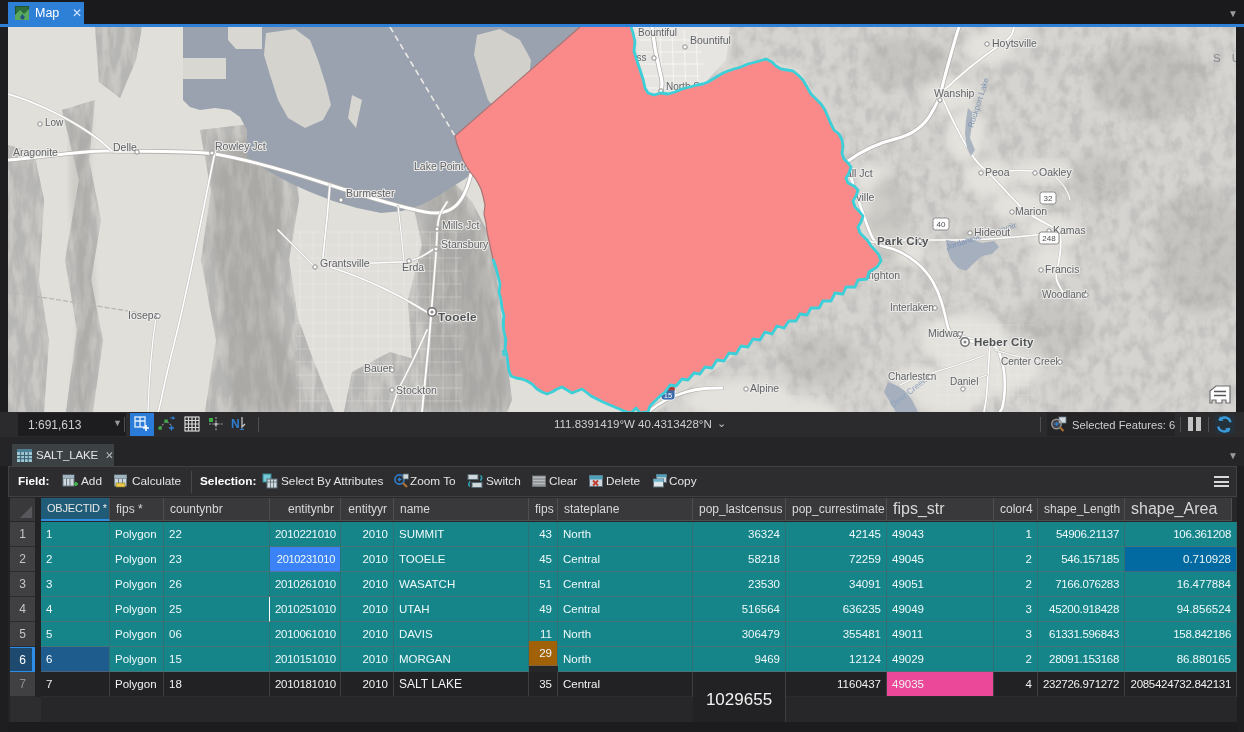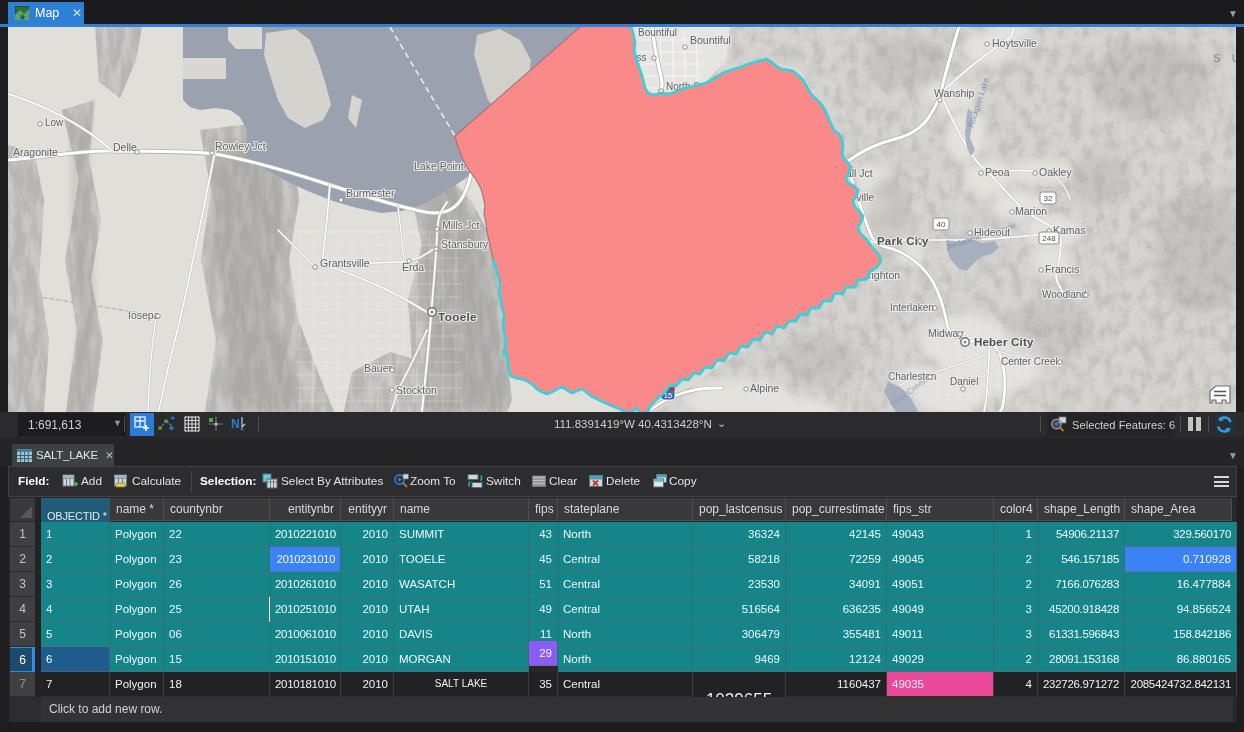--- a/index.html
+++ b/index.html
@@ -437,64 +437,64 @@
       <div style="height:2px;background:#d8d8d8;margin-top:2.5px"></div>
     </div>
 </div>
 
 <div class="abs" id="tablearea">
 <div class="abs" style="left:0;top:0;width:2px;height:235px;background:#232325"></div>
 <div class="abs" style="left:2px;top:1px;width:26px;height:23px;background:#39393c">
       <div style="position:absolute;right:4px;bottom:3px;width:0;height:0;border-left:12px solid transparent;border-bottom:12px solid #58585c"></div>
     </div>
 <div class="abs" style="left:27px;top:0;width:6px;height:225px;background:#232325"></div>
-<div class="abs" style="left:33px;top:1px;width:56px;padding:8px 6px;background:#205b78;border-bottom:2px solid #2e8fdf;height:21px;line-height:21px;border-right:1px solid #4e4e50;color:#e8e8e8;font-size:11px;letter-spacing:-0.2px;text-align:left;white-space:nowrap;overflow:hidden">OBJECTID *</div>
-<div class="abs" style="left:102px;top:1px;width:41px;padding:0 6px;background:#39393c;border-bottom:1px solid #4e4e50;height:22px;line-height:22px;border-right:1px solid #4e4e50;color:#d8d8d8;font-size:12px;text-align:left;white-space:nowrap;overflow:hidden">name *</div>
+<div class="abs" style="left:33px;top:1px;width:56px;padding:0 6px;background:#205b78;border-bottom:2px solid #2e8fdf;height:21px;line-height:21px;border-right:1px solid #4e4e50;color:#e8e8e8;font-size:11px;letter-spacing:-0.2px;text-align:left;white-space:nowrap;overflow:hidden">OBJECTID *</div>
+<div class="abs" style="left:102px;top:1px;width:41px;padding:0 6px;background:#39393c;border-bottom:1px solid #4e4e50;height:22px;line-height:22px;border-right:1px solid #4e4e50;color:#d8d8d8;font-size:12px;text-align:left;white-space:nowrap;overflow:hidden">fips *</div>
 <div class="abs" style="left:156px;top:1px;width:93px;padding:0 6px;background:#39393c;border-bottom:1px solid #4e4e50;height:22px;line-height:22px;border-right:1px solid #4e4e50;color:#d8d8d8;font-size:12px;text-align:left;white-space:nowrap;overflow:hidden">countynbr</div>
 <div class="abs" style="left:262px;top:1px;width:58px;padding:0 6px;background:#39393c;border-bottom:1px solid #4e4e50;height:22px;line-height:22px;border-right:1px solid #4e4e50;color:#d8d8d8;font-size:12px;text-align:right;white-space:nowrap;overflow:hidden">entitynbr</div>
 <div class="abs" style="left:333px;top:1px;width:40px;padding:0 6px;background:#39393c;border-bottom:1px solid #4e4e50;height:22px;line-height:22px;border-right:1px solid #4e4e50;color:#d8d8d8;font-size:12px;text-align:right;white-space:nowrap;overflow:hidden">entityyr</div>
 <div class="abs" style="left:386px;top:1px;width:122px;padding:0 6px;background:#39393c;border-bottom:1px solid #4e4e50;height:22px;line-height:22px;border-right:1px solid #4e4e50;color:#d8d8d8;font-size:12px;text-align:left;white-space:nowrap;overflow:hidden">name</div>
 <div class="abs" style="left:521px;top:1px;width:16px;padding:0 6px;background:#39393c;border-bottom:1px solid #4e4e50;height:22px;line-height:22px;border-right:1px solid #4e4e50;color:#d8d8d8;font-size:12px;text-align:right;white-space:nowrap;overflow:hidden">fips</div>
 <div class="abs" style="left:550px;top:1px;width:122px;padding:0 6px;background:#39393c;border-bottom:1px solid #4e4e50;height:22px;line-height:22px;border-right:1px solid #4e4e50;color:#d8d8d8;font-size:12px;text-align:left;white-space:nowrap;overflow:hidden">stateplane</div>
 <div class="abs" style="left:685px;top:1px;width:80px;padding:0 6px;background:#39393c;border-bottom:1px solid #4e4e50;height:22px;line-height:22px;border-right:1px solid #4e4e50;color:#d8d8d8;font-size:12px;text-align:right;white-space:nowrap;overflow:hidden">pop_lastcensus</div>
 <div class="abs" style="left:778px;top:1px;width:88px;padding:0 6px;background:#39393c;border-bottom:1px solid #4e4e50;height:22px;line-height:22px;border-right:1px solid #4e4e50;color:#d8d8d8;font-size:12px;text-align:right;white-space:nowrap;overflow:hidden">pop_currestimate</div>
-<div class="abs" style="left:879px;top:1px;width:94px;padding:0 6px;background:#39393c;border-bottom:1px solid #4e4e50;height:22px;line-height:22px;border-right:1px solid #4e4e50;color:#d8d8d8;font-size:12px;text-align:left;white-space:nowrap;overflow:hidden">fips_str</div>
+<div class="abs" style="left:879px;top:1px;width:94px;padding:0 6px;background:#39393c;border-bottom:1px solid #4e4e50;height:22px;line-height:22px;border-right:1px solid #4e4e50;color:#d8d8d8;font-size:16px;text-align:left;white-space:nowrap;overflow:hidden">fips_str</div>
 <div class="abs" style="left:986px;top:1px;width:31px;padding:0 6px;background:#39393c;border-bottom:1px solid #4e4e50;height:22px;line-height:22px;border-right:1px solid #4e4e50;color:#d8d8d8;font-size:12px;text-align:right;white-space:nowrap;overflow:hidden">color4</div>
 <div class="abs" style="left:1030px;top:1px;width:74px;padding:0 6px;background:#39393c;border-bottom:1px solid #4e4e50;height:22px;line-height:22px;border-right:1px solid #4e4e50;color:#d8d8d8;font-size:12px;text-align:right;white-space:nowrap;overflow:hidden">shape_Length</div>
-<div class="abs" style="left:1117px;top:1px;width:94px;padding:0 6px;background:#39393c;border-bottom:1px solid #4e4e50;height:22px;line-height:22px;border-right:1px solid #4e4e50;color:#d8d8d8;font-size:12px;text-align:left;white-space:nowrap;overflow:hidden">shape_Area</div>
+<div class="abs" style="left:1117px;top:1px;width:94px;padding:0 6px;background:#39393c;border-bottom:1px solid #4e4e50;height:22px;line-height:22px;border-right:1px solid #4e4e50;color:#d8d8d8;font-size:16px;text-align:left;white-space:nowrap;overflow:hidden">shape_Area</div>
 <div class="abs" style="left:2px;top:25px;width:25px;height:24px;border-bottom:1px solid #2c2c2e;background:#404043;color:#c6c6c6;font-size:12px;text-align:center;line-height:24px">1</div>
 <div class="abs" style="left:33px;top:25px;width:58px;height:24px;line-height:24px;padding:0 5px;background:#16858a;border-right:1px solid #2d7176;border-bottom:1px solid rgba(112,102,104,0.55);color:#eef9f9;font-size:11.5px;text-align:left;white-space:nowrap;overflow:hidden">1</div>
 <div class="abs" style="left:102px;top:25px;width:43px;height:24px;line-height:24px;padding:0 5px;background:#16858a;border-right:1px solid #2d7176;border-bottom:1px solid rgba(112,102,104,0.55);color:#eef9f9;font-size:11.5px;text-align:left;white-space:nowrap;overflow:hidden">Polygon</div>
 <div class="abs" style="left:156px;top:25px;width:95px;height:24px;line-height:24px;padding:0 5px;background:#16858a;border-right:1px solid #2d7176;border-bottom:1px solid rgba(112,102,104,0.55);color:#eef9f9;font-size:11.5px;text-align:left;white-space:nowrap;overflow:hidden">22</div>
 <div class="abs" style="left:262px;top:25px;width:60px;height:24px;line-height:24px;padding:0 5px;letter-spacing:-0.3px;background:#16858a;border-right:1px solid #2d7176;border-bottom:1px solid rgba(112,102,104,0.55);color:#eef9f9;font-size:11.5px;text-align:right;white-space:nowrap;overflow:hidden">2010221010</div>
 <div class="abs" style="left:333px;top:25px;width:42px;height:24px;line-height:24px;padding:0 5px;background:#16858a;border-right:1px solid #2d7176;border-bottom:1px solid rgba(112,102,104,0.55);color:#eef9f9;font-size:11.5px;text-align:right;white-space:nowrap;overflow:hidden">2010</div>
 <div class="abs" style="left:386px;top:25px;width:124px;height:24px;line-height:24px;padding:0 5px;background:#16858a;border-right:1px solid #2d7176;border-bottom:1px solid rgba(112,102,104,0.55);color:#eef9f9;font-size:11.5px;text-align:left;white-space:nowrap;overflow:hidden">SUMMIT</div>
 <div class="abs" style="left:521px;top:25px;width:18px;height:24px;line-height:24px;padding:0 5px;background:#16858a;border-right:1px solid #2d7176;border-bottom:1px solid rgba(112,102,104,0.55);color:#eef9f9;font-size:11.5px;text-align:right;white-space:nowrap;overflow:hidden">43</div>
 <div class="abs" style="left:550px;top:25px;width:124px;height:24px;line-height:24px;padding:0 5px;background:#16858a;border-right:1px solid #2d7176;border-bottom:1px solid rgba(112,102,104,0.55);color:#eef9f9;font-size:11.5px;text-align:left;white-space:nowrap;overflow:hidden">North</div>
 <div class="abs" style="left:685px;top:25px;width:82px;height:24px;line-height:24px;padding:0 5px;background:#16858a;border-right:1px solid #2d7176;border-bottom:1px solid rgba(112,102,104,0.55);color:#eef9f9;font-size:11.5px;text-align:right;white-space:nowrap;overflow:hidden">36324</div>
 <div class="abs" style="left:778px;top:25px;width:90px;height:24px;line-height:24px;padding:0 5px;background:#16858a;border-right:1px solid #2d7176;border-bottom:1px solid rgba(112,102,104,0.55);color:#eef9f9;font-size:11.5px;text-align:right;white-space:nowrap;overflow:hidden">42145</div>
 <div class="abs" style="left:879px;top:25px;width:96px;height:24px;line-height:24px;padding:0 5px;background:#16858a;border-right:1px solid #2d7176;border-bottom:1px solid rgba(112,102,104,0.55);color:#eef9f9;font-size:11.5px;text-align:left;white-space:nowrap;overflow:hidden">49043</div>
 <div class="abs" style="left:986px;top:25px;width:33px;height:24px;line-height:24px;padding:0 5px;background:#16858a;border-right:1px solid #2d7176;border-bottom:1px solid rgba(112,102,104,0.55);color:#eef9f9;font-size:11.5px;text-align:right;white-space:nowrap;overflow:hidden">1</div>
 <div class="abs" style="left:1030px;top:25px;width:76px;height:24px;line-height:24px;padding:0 5px;letter-spacing:-0.3px;background:#16858a;border-right:1px solid #2d7176;border-bottom:1px solid rgba(112,102,104,0.55);color:#eef9f9;font-size:11.5px;text-align:right;white-space:nowrap;overflow:hidden">54906.21137</div>
-<div class="abs" style="left:1117px;top:25px;width:101px;height:24px;line-height:24px;padding:0 5px;letter-spacing:-0.3px;background:#16858a;border-right:1px solid #2d7176;border-bottom:1px solid rgba(112,102,104,0.55);color:#eef9f9;font-size:11.5px;text-align:right;white-space:nowrap;overflow:hidden">329.560170</div>
+<div class="abs" style="left:1117px;top:25px;width:101px;height:24px;line-height:24px;padding:0 5px;letter-spacing:-0.3px;background:#16858a;border-right:1px solid #2d7176;border-bottom:1px solid rgba(112,102,104,0.55);color:#eef9f9;font-size:11.5px;text-align:right;white-space:nowrap;overflow:hidden">106.361208</div>
 <div class="abs" style="left:2px;top:50px;width:25px;height:24px;border-bottom:1px solid #2c2c2e;background:#404043;color:#c6c6c6;font-size:12px;text-align:center;line-height:24px">2</div>
 <div class="abs" style="left:33px;top:50px;width:58px;height:24px;line-height:24px;padding:0 5px;background:#16858a;border-right:1px solid #2d7176;border-bottom:1px solid rgba(112,102,104,0.55);color:#eef9f9;font-size:11.5px;text-align:left;white-space:nowrap;overflow:hidden">2</div>
 <div class="abs" style="left:102px;top:50px;width:43px;height:24px;line-height:24px;padding:0 5px;background:#16858a;border-right:1px solid #2d7176;border-bottom:1px solid rgba(112,102,104,0.55);color:#eef9f9;font-size:11.5px;text-align:left;white-space:nowrap;overflow:hidden">Polygon</div>
 <div class="abs" style="left:156px;top:50px;width:95px;height:24px;line-height:24px;padding:0 5px;background:#16858a;border-right:1px solid #2d7176;border-bottom:1px solid rgba(112,102,104,0.55);color:#eef9f9;font-size:11.5px;text-align:left;white-space:nowrap;overflow:hidden">23</div>
 <div class="abs" style="left:262px;top:50px;width:60px;height:24px;line-height:24px;padding:0 5px;letter-spacing:-0.3px;background:#3b82f6;border-right:1px solid #2d7176;border-bottom:1px solid rgba(112,102,104,0.55);color:#eef9f9;font-size:11px;text-align:right;white-space:nowrap;overflow:hidden">2010231010</div>
 <div class="abs" style="left:333px;top:50px;width:42px;height:24px;line-height:24px;padding:0 5px;background:#16858a;border-right:1px solid #2d7176;border-bottom:1px solid rgba(112,102,104,0.55);color:#eef9f9;font-size:11.5px;text-align:right;white-space:nowrap;overflow:hidden">2010</div>
 <div class="abs" style="left:386px;top:50px;width:124px;height:24px;line-height:24px;padding:0 5px;background:#16858a;border-right:1px solid #2d7176;border-bottom:1px solid rgba(112,102,104,0.55);color:#eef9f9;font-size:11.5px;text-align:left;white-space:nowrap;overflow:hidden">TOOELE</div>
 <div class="abs" style="left:521px;top:50px;width:18px;height:24px;line-height:24px;padding:0 5px;background:#16858a;border-right:1px solid #2d7176;border-bottom:1px solid rgba(112,102,104,0.55);color:#eef9f9;font-size:11.5px;text-align:right;white-space:nowrap;overflow:hidden">45</div>
 <div class="abs" style="left:550px;top:50px;width:124px;height:24px;line-height:24px;padding:0 5px;background:#16858a;border-right:1px solid #2d7176;border-bottom:1px solid rgba(112,102,104,0.55);color:#eef9f9;font-size:11.5px;text-align:left;white-space:nowrap;overflow:hidden">Central</div>
 <div class="abs" style="left:685px;top:50px;width:82px;height:24px;line-height:24px;padding:0 5px;background:#16858a;border-right:1px solid #2d7176;border-bottom:1px solid rgba(112,102,104,0.55);color:#eef9f9;font-size:11.5px;text-align:right;white-space:nowrap;overflow:hidden">58218</div>
 <div class="abs" style="left:778px;top:50px;width:90px;height:24px;line-height:24px;padding:0 5px;background:#16858a;border-right:1px solid #2d7176;border-bottom:1px solid rgba(112,102,104,0.55);color:#eef9f9;font-size:11.5px;text-align:right;white-space:nowrap;overflow:hidden">72259</div>
 <div class="abs" style="left:879px;top:50px;width:96px;height:24px;line-height:24px;padding:0 5px;background:#16858a;border-right:1px solid #2d7176;border-bottom:1px solid rgba(112,102,104,0.55);color:#eef9f9;font-size:11.5px;text-align:left;white-space:nowrap;overflow:hidden">49045</div>
 <div class="abs" style="left:986px;top:50px;width:33px;height:24px;line-height:24px;padding:0 5px;background:#16858a;border-right:1px solid #2d7176;border-bottom:1px solid rgba(112,102,104,0.55);color:#eef9f9;font-size:11.5px;text-align:right;white-space:nowrap;overflow:hidden">2</div>
 <div class="abs" style="left:1030px;top:50px;width:76px;height:24px;line-height:24px;padding:0 5px;letter-spacing:-0.3px;background:#16858a;border-right:1px solid #2d7176;border-bottom:1px solid rgba(112,102,104,0.55);color:#eef9f9;font-size:11.5px;text-align:right;white-space:nowrap;overflow:hidden">546.157185</div>
-<div class="abs" style="left:1117px;top:50px;width:101px;height:24px;line-height:24px;padding:0 5px;background:#3b82f6;border-right:1px solid #2d7176;border-bottom:1px solid rgba(112,102,104,0.55);color:#eef9f9;font-size:11.5px;text-align:right;white-space:nowrap;overflow:hidden">0.710928</div>
+<div class="abs" style="left:1117px;top:50px;width:101px;height:24px;line-height:24px;padding:0 5px;background:#0369a1;border-right:1px solid #2d7176;border-bottom:1px solid rgba(112,102,104,0.55);color:#eef9f9;font-size:11.5px;text-align:right;white-space:nowrap;overflow:hidden">0.710928</div>
 <div class="abs" style="left:2px;top:75px;width:25px;height:24px;border-bottom:1px solid #2c2c2e;background:#404043;color:#c6c6c6;font-size:12px;text-align:center;line-height:24px">3</div>
 <div class="abs" style="left:33px;top:75px;width:58px;height:24px;line-height:24px;padding:0 5px;background:#16858a;border-right:1px solid #2d7176;border-bottom:1px solid rgba(112,102,104,0.55);color:#eef9f9;font-size:11.5px;text-align:left;white-space:nowrap;overflow:hidden">3</div>
 <div class="abs" style="left:102px;top:75px;width:43px;height:24px;line-height:24px;padding:0 5px;background:#16858a;border-right:1px solid #2d7176;border-bottom:1px solid rgba(112,102,104,0.55);color:#eef9f9;font-size:11.5px;text-align:left;white-space:nowrap;overflow:hidden">Polygon</div>
 <div class="abs" style="left:156px;top:75px;width:95px;height:24px;line-height:24px;padding:0 5px;background:#16858a;border-right:1px solid #2d7176;border-bottom:1px solid rgba(112,102,104,0.55);color:#eef9f9;font-size:11.5px;text-align:left;white-space:nowrap;overflow:hidden">26</div>
 <div class="abs" style="left:262px;top:75px;width:60px;height:24px;line-height:24px;padding:0 5px;letter-spacing:-0.3px;background:#16858a;border-right:1px solid #2d7176;border-bottom:1px solid rgba(112,102,104,0.55);color:#eef9f9;font-size:11.5px;text-align:right;white-space:nowrap;overflow:hidden">2010261010</div>
 <div class="abs" style="left:333px;top:75px;width:42px;height:24px;line-height:24px;padding:0 5px;background:#16858a;border-right:1px solid #2d7176;border-bottom:1px solid rgba(112,102,104,0.55);color:#eef9f9;font-size:11.5px;text-align:right;white-space:nowrap;overflow:hidden">2010</div>
 <div class="abs" style="left:386px;top:75px;width:124px;height:24px;line-height:24px;padding:0 5px;background:#16858a;border-right:1px solid #2d7176;border-bottom:1px solid rgba(112,102,104,0.55);color:#eef9f9;font-size:11.5px;text-align:left;white-space:nowrap;overflow:hidden">WASATCH</div>
 <div class="abs" style="left:521px;top:75px;width:18px;height:24px;line-height:24px;padding:0 5px;background:#16858a;border-right:1px solid #2d7176;border-bottom:1px solid rgba(112,102,104,0.55);color:#eef9f9;font-size:11.5px;text-align:right;white-space:nowrap;overflow:hidden">51</div>
 <div class="abs" style="left:550px;top:75px;width:124px;height:24px;line-height:24px;padding:0 5px;background:#16858a;border-right:1px solid #2d7176;border-bottom:1px solid rgba(112,102,104,0.55);color:#eef9f9;font-size:11.5px;text-align:left;white-space:nowrap;overflow:hidden">Central</div>
 <div class="abs" style="left:685px;top:75px;width:82px;height:24px;line-height:24px;padding:0 5px;background:#16858a;border-right:1px solid #2d7176;border-bottom:1px solid rgba(112,102,104,0.55);color:#eef9f9;font-size:11.5px;text-align:right;white-space:nowrap;overflow:hidden">23530</div>
@@ -533,42 +533,39 @@
 <div class="abs" style="left:986px;top:125px;width:33px;height:24px;line-height:24px;padding:0 5px;background:#16858a;border-right:1px solid #2d7176;border-bottom:1px solid rgba(112,102,104,0.55);color:#eef9f9;font-size:11.5px;text-align:right;white-space:nowrap;overflow:hidden">3</div>
 <div class="abs" style="left:1030px;top:125px;width:76px;height:24px;line-height:24px;padding:0 5px;letter-spacing:-0.3px;background:#16858a;border-right:1px solid #2d7176;border-bottom:1px solid rgba(112,102,104,0.55);color:#eef9f9;font-size:11.5px;text-align:right;white-space:nowrap;overflow:hidden">61331.596843</div>
 <div class="abs" style="left:1117px;top:125px;width:101px;height:24px;line-height:24px;padding:0 5px;letter-spacing:-0.3px;background:#16858a;border-right:1px solid #2d7176;border-bottom:1px solid rgba(112,102,104,0.55);color:#eef9f9;font-size:11.5px;text-align:right;white-space:nowrap;overflow:hidden">158.842186</div>
 <div class="abs" style="left:2px;top:150px;width:25px;height:25px;background:#1d4a6e;box-sizing:border-box;border-top:1px solid #2e8ceb;border-bottom:1px solid #2e8ceb;color:#fff;font-size:12px;text-align:center;line-height:24px">6<div style="position:absolute;right:0;top:0;width:3px;height:23px;background:#2e8ceb"></div></div>
 <div class="abs" style="left:33px;top:150px;width:58px;height:24px;line-height:24px;padding:0 5px;background:#1f5c8e;border-right:1px solid #2d7176;border-bottom:1px solid rgba(112,102,104,0.55);color:#ffffff;font-size:11.5px;text-align:left;white-space:nowrap;overflow:hidden">6</div>
 <div class="abs" style="left:102px;top:150px;width:43px;height:24px;line-height:24px;padding:0 5px;background:#16858a;border-right:1px solid #2d7176;border-bottom:1px solid rgba(112,102,104,0.55);color:#eef9f9;font-size:11.5px;text-align:left;white-space:nowrap;overflow:hidden">Polygon</div>
 <div class="abs" style="left:156px;top:150px;width:95px;height:24px;line-height:24px;padding:0 5px;background:#16858a;border-right:1px solid #2d7176;border-bottom:1px solid rgba(112,102,104,0.55);color:#eef9f9;font-size:11.5px;text-align:left;white-space:nowrap;overflow:hidden">15</div>
 <div class="abs" style="left:262px;top:150px;width:60px;height:24px;line-height:24px;padding:0 5px;letter-spacing:-0.3px;background:#16858a;border-right:1px solid #2d7176;border-bottom:1px solid rgba(112,102,104,0.55);color:#eef9f9;font-size:11.5px;text-align:right;white-space:nowrap;overflow:hidden">2010151010</div>
 <div class="abs" style="left:333px;top:150px;width:42px;height:24px;line-height:24px;padding:0 5px;background:#16858a;border-right:1px solid #2d7176;border-bottom:1px solid rgba(112,102,104,0.55);color:#eef9f9;font-size:11.5px;text-align:right;white-space:nowrap;overflow:hidden">2010</div>
 <div class="abs" style="left:386px;top:150px;width:124px;height:24px;line-height:24px;padding:0 5px;background:#16858a;border-right:1px solid #2d7176;border-bottom:1px solid rgba(112,102,104,0.55);color:#eef9f9;font-size:11.5px;text-align:left;white-space:nowrap;overflow:hidden">MORGAN</div>
-<div class="abs" style="left:521px;top:144px;width:18px;height:24px;line-height:24px;padding:0 5px;background:#8b5cf6;border-right:1px solid #2d7176;border-bottom:1px solid rgba(112,102,104,0.55);color:#eef9f9;font-size:11.5px;text-align:right;white-space:nowrap;overflow:hidden">29</div>
+<div class="abs" style="left:521px;top:144px;width:18px;height:24px;line-height:24px;padding:0 5px;background:#a16207;border-right:1px solid #2d7176;border-bottom:1px solid rgba(112,102,104,0.55);color:#eef9f9;font-size:11.5px;text-align:right;white-space:nowrap;overflow:hidden">29</div>
 <div class="abs" style="left:550px;top:150px;width:124px;height:24px;line-height:24px;padding:0 5px;background:#16858a;border-right:1px solid #2d7176;border-bottom:1px solid rgba(112,102,104,0.55);color:#eef9f9;font-size:11.5px;text-align:left;white-space:nowrap;overflow:hidden">North</div>
 <div class="abs" style="left:685px;top:150px;width:82px;height:24px;line-height:24px;padding:0 5px;background:#16858a;border-right:1px solid #2d7176;border-bottom:1px solid rgba(112,102,104,0.55);color:#eef9f9;font-size:11.5px;text-align:right;white-space:nowrap;overflow:hidden">9469</div>
 <div class="abs" style="left:778px;top:150px;width:90px;height:24px;line-height:24px;padding:0 5px;background:#16858a;border-right:1px solid #2d7176;border-bottom:1px solid rgba(112,102,104,0.55);color:#eef9f9;font-size:11.5px;text-align:right;white-space:nowrap;overflow:hidden">12124</div>
 <div class="abs" style="left:879px;top:150px;width:96px;height:24px;line-height:24px;padding:0 5px;background:#16858a;border-right:1px solid #2d7176;border-bottom:1px solid rgba(112,102,104,0.55);color:#eef9f9;font-size:11.5px;text-align:left;white-space:nowrap;overflow:hidden">49029</div>
 <div class="abs" style="left:986px;top:150px;width:33px;height:24px;line-height:24px;padding:0 5px;background:#16858a;border-right:1px solid #2d7176;border-bottom:1px solid rgba(112,102,104,0.55);color:#eef9f9;font-size:11.5px;text-align:right;white-space:nowrap;overflow:hidden">2</div>
 <div class="abs" style="left:1030px;top:150px;width:76px;height:24px;line-height:24px;padding:0 5px;letter-spacing:-0.3px;background:#16858a;border-right:1px solid #2d7176;border-bottom:1px solid rgba(112,102,104,0.55);color:#eef9f9;font-size:11.5px;text-align:right;white-space:nowrap;overflow:hidden">28091.153168</div>
 <div class="abs" style="left:1117px;top:150px;width:101px;height:24px;line-height:24px;padding:0 5px;background:#16858a;border-right:1px solid #2d7176;border-bottom:1px solid rgba(112,102,104,0.55);color:#eef9f9;font-size:11.5px;text-align:right;white-space:nowrap;overflow:hidden">86.880165</div>
 <div class="abs" style="left:2px;top:175px;width:25px;height:24px;border-bottom:1px solid #2c2c2e;background:#404043;color:#8f8f92;font-size:12px;text-align:center;line-height:24px">7</div>
 <div class="abs" style="left:33px;top:175px;width:58px;height:24px;line-height:24px;padding:0 5px;background:#222224;border-right:1px solid #3e3e40;border-bottom:1px solid #2c2c2e;color:#f2f2f2;font-size:11.5px;text-align:left;white-space:nowrap;overflow:hidden">7</div>
 <div class="abs" style="left:102px;top:175px;width:43px;height:24px;line-height:24px;padding:0 5px;background:#222224;border-right:1px solid #3e3e40;border-bottom:1px solid #2c2c2e;color:#f2f2f2;font-size:11.5px;text-align:left;white-space:nowrap;overflow:hidden">Polygon</div>
 <div class="abs" style="left:156px;top:175px;width:95px;height:24px;line-height:24px;padding:0 5px;background:#222224;border-right:1px solid #3e3e40;border-bottom:1px solid #2c2c2e;color:#f2f2f2;font-size:11.5px;text-align:left;white-space:nowrap;overflow:hidden">18</div>
 <div class="abs" style="left:262px;top:175px;width:60px;height:24px;line-height:24px;padding:0 5px;letter-spacing:-0.3px;background:#222224;border-right:1px solid #3e3e40;border-bottom:1px solid #2c2c2e;color:#f2f2f2;font-size:11.5px;text-align:right;white-space:nowrap;overflow:hidden">2010181010</div>
 <div class="abs" style="left:333px;top:175px;width:42px;height:24px;line-height:24px;padding:0 5px;background:#222224;border-right:1px solid #3e3e40;border-bottom:1px solid #2c2c2e;color:#f2f2f2;font-size:11.5px;text-align:right;white-space:nowrap;overflow:hidden">2010</div>
-<div class="abs" style="left:386px;top:175px;width:124px;height:24px;line-height:24px;padding:0 5px;background:#222224;border-right:1px solid #3e3e40;border-bottom:1px solid #2c2c2e;color:#f2f2f2;font-size:10px;text-align:center;white-space:nowrap;overflow:hidden">SALT LAKE</div>
+<div class="abs" style="left:386px;top:175px;width:124px;height:24px;line-height:24px;padding:0 5px;background:#222224;border-right:1px solid #3e3e40;border-bottom:1px solid #2c2c2e;color:#f2f2f2;font-size:12px;text-align:left;white-space:nowrap;overflow:hidden">SALT LAKE</div>
 <div class="abs" style="left:521px;top:175px;width:18px;height:24px;line-height:24px;padding:0 5px;background:#222224;border-right:1px solid #3e3e40;border-bottom:1px solid #2c2c2e;color:#f2f2f2;font-size:11.5px;text-align:right;white-space:nowrap;overflow:hidden">35</div>
 <div class="abs" style="left:550px;top:175px;width:124px;height:24px;line-height:24px;padding:0 5px;background:#222224;border-right:1px solid #3e3e40;border-bottom:1px solid #2c2c2e;color:#f2f2f2;font-size:11.5px;text-align:left;white-space:nowrap;overflow:hidden">Central</div>
 <div class="abs" style="left:685px;top:175px;width:82px;height:24px;line-height:24px;padding:16px 5px;background:#222224;border-right:1px solid #3e3e40;border-bottom:1px solid #2c2c2e;color:#f2f2f2;font-size:17px;text-align:center;white-space:nowrap;overflow:hidden">1029655</div>
 <div class="abs" style="left:778px;top:175px;width:90px;height:24px;line-height:24px;padding:0 5px;background:#222224;border-right:1px solid #3e3e40;border-bottom:1px solid #2c2c2e;color:#f2f2f2;font-size:11.5px;text-align:right;white-space:nowrap;overflow:hidden">1160437</div>
 <div class="abs" style="left:879px;top:175px;width:96px;height:24px;line-height:24px;padding:0 5px;background:#ec4899;border-right:1px solid #3e3e40;border-bottom:1px solid #2c2c2e;color:#f2f2f2;font-size:11.5px;text-align:left;white-space:nowrap;overflow:hidden">49035</div>
 <div class="abs" style="left:986px;top:175px;width:33px;height:24px;line-height:24px;padding:0 5px;background:#222224;border-right:1px solid #3e3e40;border-bottom:1px solid #2c2c2e;color:#f2f2f2;font-size:11.5px;text-align:right;white-space:nowrap;overflow:hidden">4</div>
 <div class="abs" style="left:1030px;top:175px;width:76px;height:24px;line-height:24px;padding:0 5px;letter-spacing:-0.3px;background:#222224;border-right:1px solid #3e3e40;border-bottom:1px solid #2c2c2e;color:#f2f2f2;font-size:11.5px;text-align:right;white-space:nowrap;overflow:hidden">232726.971272</div>
 <div class="abs" style="left:1117px;top:175px;width:101px;height:24px;line-height:24px;padding:0 5px;letter-spacing:-0.3px;background:#222224;border-right:1px solid #3e3e40;border-bottom:1px solid #2c2c2e;color:#f2f2f2;font-size:11.5px;text-align:right;white-space:nowrap;overflow:hidden">2085424732.842131</div>
 <div class="abs" style="left:2px;top:200px;width:31px;height:25px;background:#2d2d30"></div>
-<div class="abs" style="left:33px;top:200px;width:1192px;height:25px;background:#333335;color:#d2d2d2;font-size:12px">
-      <span style="position:absolute;left:8px;top:5px">Click to add new row.</span>
-    </div>
 <div class="abs" style="left:0;top:225px;width:1229px;height:10px;background:#1c1c1e"></div>
 
 </div>
 
 </body></html>

